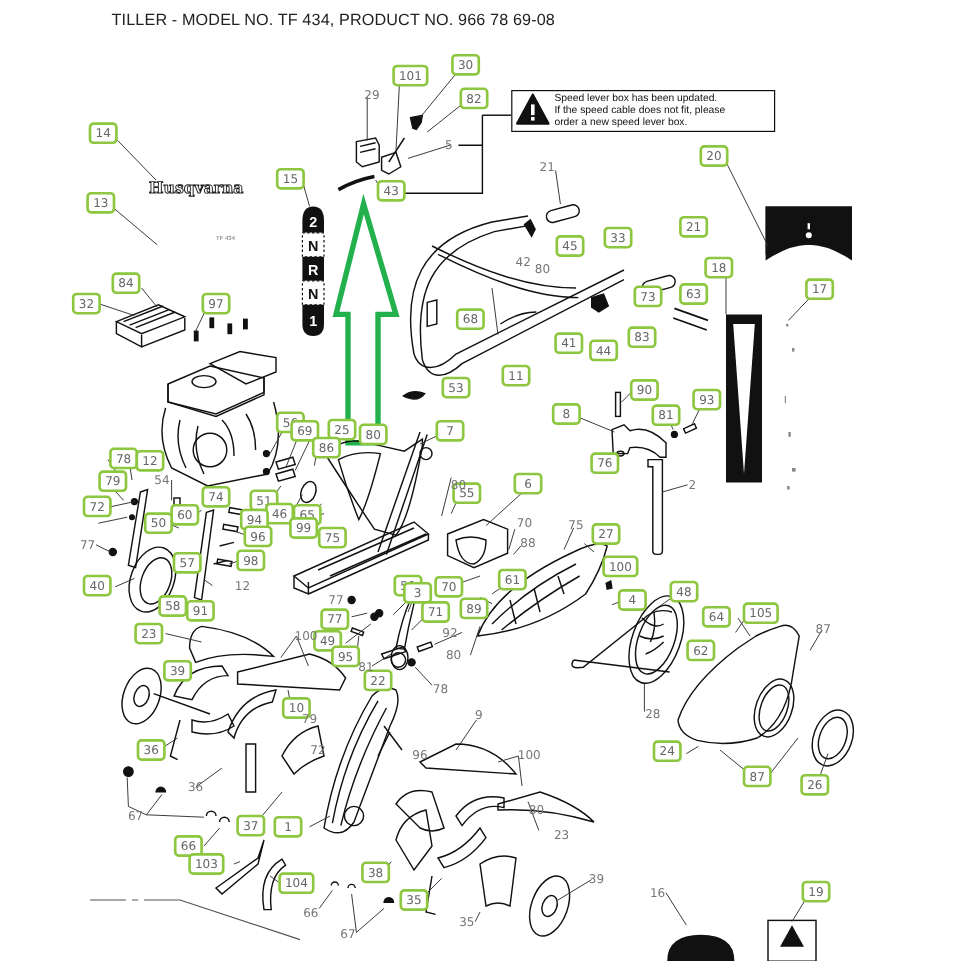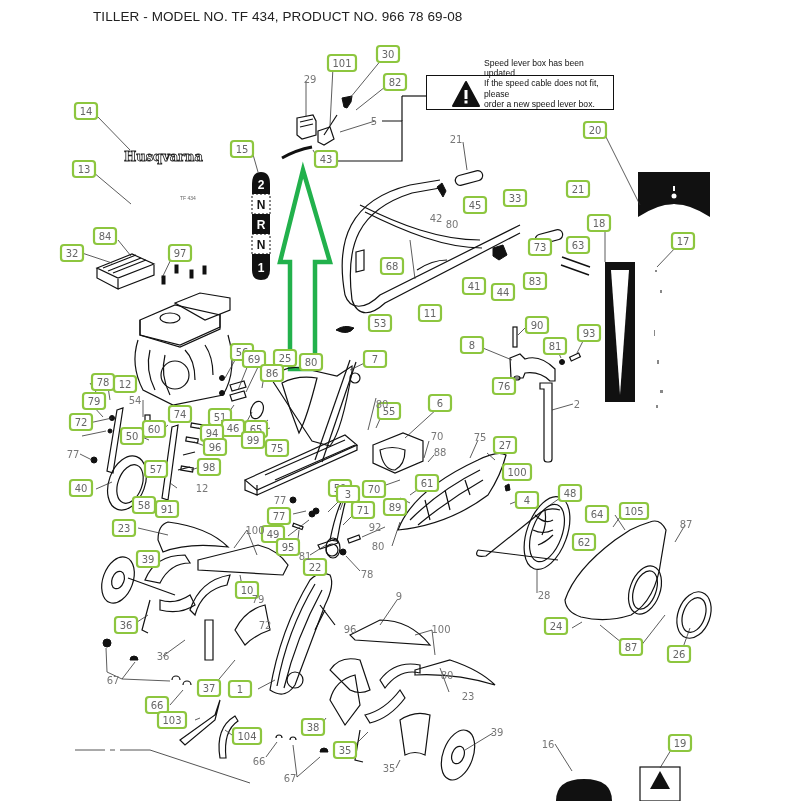--- a/index.html
+++ b/index.html
@@ -5,21 +5,21 @@
   html, body { margin:0; padding:0; background:#ffffff; }
   body { width:801px; height:801px; position:relative; overflow:hidden; font-family:"Liberation Sans", sans-serif; }
   #title { position:absolute; left:93px; top:9px; font-size:13.5px; color:#222; letter-spacing:0.1px; white-space:nowrap; }
   svg#diagram { position:absolute; left:0; top:0; }
   .callout { font-family:"DejaVu Sans", sans-serif; font-size:10px; fill:#666; }
   .badge rect { fill:#fff; stroke:#8dc63f; stroke-width:2.2; }
   .lbl-plain { font-family:"DejaVu Sans", sans-serif; font-size:10px; fill:#777; }
   .part { fill:none; stroke:#111; stroke-width:1.2; }
   .partf { fill:#111; stroke:#111; }
   .leader { stroke:#333; stroke-width:0.8; fill:none; }
-  #notice { position:absolute; left:426px; top:75px; width:188px; height:35px; border:1.5px solid #111; background:#fff; box-sizing:border-box; display:flex; align-items:flex-end;padding-left:22px; }
+  #notice { position:absolute; left:426px; top:75px; width:220px; height:35px; border:1.5px solid #111; background:#fff; box-sizing:border-box; display:flex; align-items:flex-start; }
   #notice .warn { width:30px; height:30px; flex:0 0 30px; margin-left:2px; }
   #notice .txt { font-family:"Liberation Sans", sans-serif; font-size:8.6px; line-height:10.2px; color:#111; padding-left:3px; }
 </style>
 </head>
 <body>
 
 <div id="title">TILLER - MODEL NO. TF 434, PRODUCT NO. 966 78 69-08</div>
 
 <svg id="diagram" width="801" height="801" viewBox="0 0 801 801">
 

